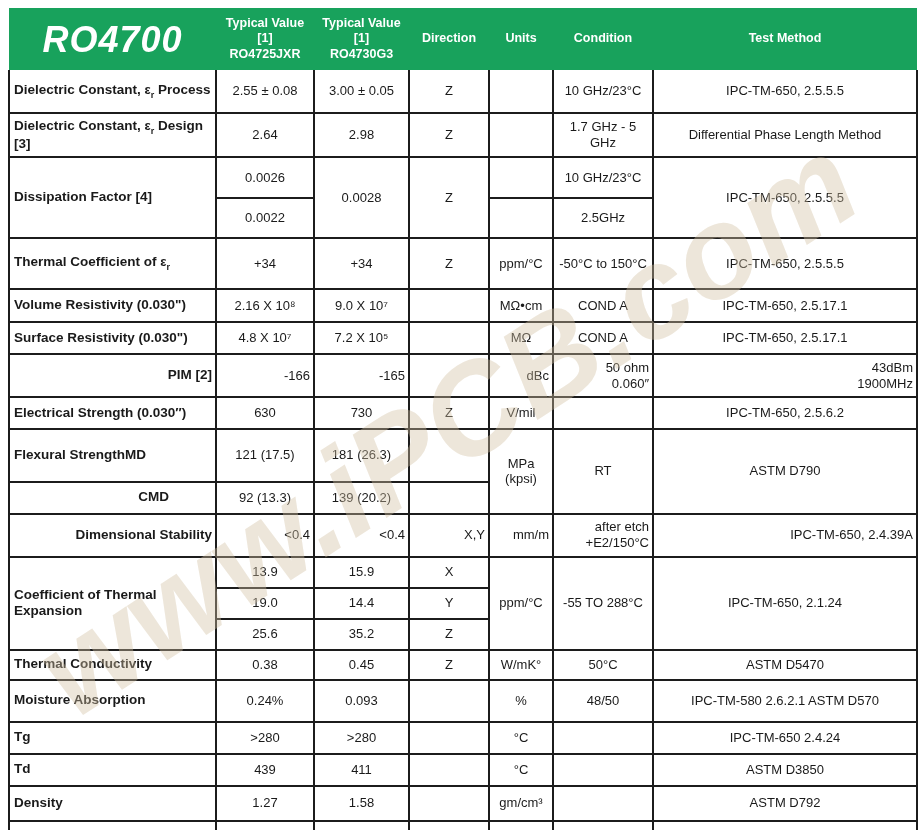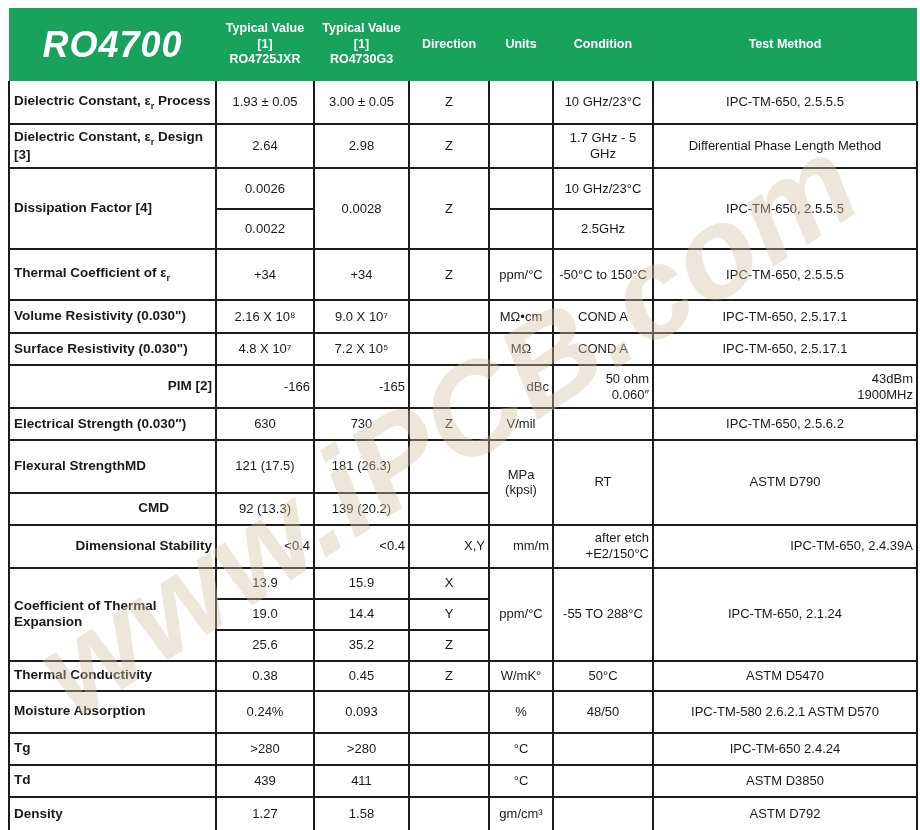--- a/index.html
+++ b/index.html
@@ -12,21 +12,21 @@
   table{border-collapse:collapse;table-layout:fixed;width:908px;}
   col.c-prop{width:207px;}
   col.c-v1{width:98px;}
   col.c-v2{width:95px;}
   col.c-dir{width:80px;}
   col.c-units{width:64px;}
   col.c-cond{width:100px;}
   col.c-method{width:264px;}
 
   thead th{
-    background:#18A25C;color:#ffffff;border:none;height:73px;
+    background:#18A25C;color:#ffffff;border:none;height:62px;
     font-size:12.5px;font-weight:bold;text-align:center;vertical-align:middle;
     white-space:pre-line;line-height:1.25;padding:0 2px;
   }
   th.logo-cell{font-size:36px;font-style:italic;letter-spacing:1px;white-space:nowrap;}
 
   tbody td{
     border:2px solid #1c1c1c;font-size:13px;text-align:center;
     vertical-align:middle;padding:1px 3px;white-space:pre-line;line-height:1.2;
   }
   tbody tr.first td{border-top:none;}
@@ -80,21 +80,21 @@
       <th>Direction</th>
       <th>Units</th>
       <th>Condition</th>
       <th>Test Method</th>
     </tr>
   </thead>
   <tbody>
 
     <tr class="first h40">
       <td class="prop"><span>Dielectric Constant, </span><span class="eps">ε</span><sub>r</sub><span> Process</span></td>
-      <td>1.93 ± 0.05</td>
+      <td>2.55 ± 0.08</td>
       <td>3.00 ± 0.05</td>
       <td>Z</td>
       <td></td>
       <td>10 GHz/23°C</td>
       <td>IPC-TM-650, 2.5.5.5</td>
     </tr>
 
     <tr class="h40">
       <td class="prop"><span>Dielectric Constant, </span><span class="eps">ε</span><sub>r</sub><span> Design [3]</span></td>
       <td>2.64</td>

